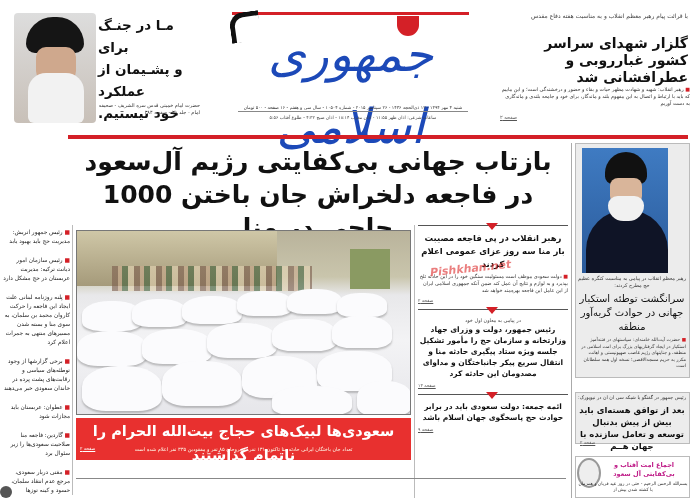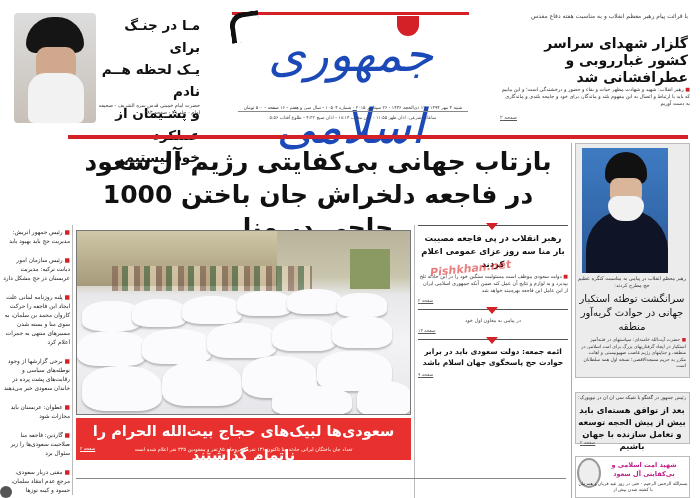--- a/index.html
+++ b/index.html
@@ -3,21 +3,21 @@
 <meta charset="utf-8">
 <style>
 *{box-sizing:border-box;margin:0;padding:0}
 html,body{width:700px;height:498px;overflow:hidden;background:#fff}
 body{font-family:"DejaVu Sans",sans-serif;position:relative;color:#222;direction:rtl}
 .abs{position:absolute}
 #khomeini-photo{left:14px;top:13px;width:82px;height:110px;background:linear-gradient(180deg,#ddd 0%,#c8c0b8 100%);border-radius:4px;overflow:hidden}
 #khomeini-photo .turban{position:absolute;left:12px;top:4px;width:58px;height:36px;background:#151515;border-radius:30px 30px 10px 10px}
 #khomeini-photo .face{position:absolute;left:22px;top:34px;width:40px;height:34px;background:#cfa88d;border-radius:10px}
 #khomeini-photo .beard{position:absolute;left:14px;top:60px;width:56px;height:50px;background:#f2f2f2;border-radius:18px 18px 6px 6px}
-#quote-text{left:98px;top:14px;width:102px;font-size:13.5px;line-height:22px;text-align:right;color:#111;font-weight:bold}
+#quote-text{left:98px;top:14px;width:102px;font-size:13.5px;line-height:22px;text-align:left;color:#111;font-weight:bold}
 #quote-source{left:98px;top:102px;width:102px;font-size:5px;line-height:7px;color:#333;text-align:right}
 #title-bar{left:232px;top:12px;width:237px;height:3px;background:#d42027}
 #mourning{left:230px;top:12px;width:30px;height:30px;border-top:5px solid #111;border-left:5px solid #111;border-radius:14px 0 0 0;transform:rotate(-8deg)}
 #blood{left:397px;top:16px;width:22px;height:20px;background:#d42027;border-radius:0 0 12px 12px}
 #paper-title{left:228px;top:18px;width:245px;height:72px;font-family:"DejaVu Serif",serif;font-size:48px;font-weight:normal;font-style:italic;color:#1c49b8;text-align:center;line-height:72px;letter-spacing:-1px}
 #issue-line{left:238px;top:104px;width:230px;height:8px;font-size:4.5px;color:#333;text-align:center;border-bottom:1px solid #888;line-height:8px}
 #prayer-line{left:238px;top:114px;width:230px;font-size:4.5px;color:#444;text-align:center;line-height:7px}
 #tr-kicker{left:518px;top:12px;width:170px;font-size:6px;line-height:8px;color:#444;text-align:right}
 #tr-headline{left:518px;top:35px;width:170px;font-size:14px;line-height:17px;font-weight:bold;color:#111;text-align:right}
 #tr-body{left:500px;top:86px;width:190px;font-size:5px;line-height:7px;color:#333;text-align:right}
@@ -77,21 +77,20 @@
 </head>
 <body>
 
 <div class="abs" id="khomeini-photo">
   <div class="turban"></div>
     <div class="face"></div>
     <div class="beard"></div>
 </div>
 <div class="abs" id="quote-text">
   <div>مـا در جنـگ برای</div>
-  <div>یـک لحظه هــم نادم</div>
   <div>و پشـیمان از عملکرد</div>
   <div>خود نیستیم.</div>
 </div>
 <div class="abs" id="quote-source">حضرت امام خمینی قدس سره الشریف - صحیفه امام - جلد ۲۱ - صفحه ۲۸۴</div>
 
 <div class="abs" id="title-bar"></div>
 <div class="abs" id="mourning"></div>
 <div class="abs" id="blood"></div>
 <div class="abs" id="paper-title">جمهوری اسلامی</div>
 <div class="abs" id="issue-line">شنبه ۴ مهر ۱۳۹۴ - ۱۲ ذی‌الحجه ۱۴۳۶ - ۲۶ سپتامبر ۲۰۱۵ - شماره ۱۰۵۰۴ - سال سی و هفتم - ۱۶ صفحه - ۵۰۰ تومان</div>
@@ -155,20 +154,21 @@
 <div class="abs" id="mid-col">
   <div class="mid-item">
     <div class="mid-heart"></div>
     <div class="mid-head">رهبر انقلاب در پی فاجعه مصیبت بار منا سه روز عزای عمومی اعلام کردند</div>
     <div class="mid-body"><span class="bul">■ </span><span>دولت سعودی موظف است مسئولیت سنگین خود را در این حادثه تلخ بپذیرد و به لوازم و نتایج آن عمل کند ضمن آنکه جمهوری اسلامی ایران از این عامل این فاجعه بهره‌مند خواهد شد</span></div>
     <span class="mid-page">صفحه ۲</span>
   </div>
   <div class="mid-item">
     <div class="mid-heart"></div>
     <div class="mid-kicker">در پیامی به معاون اول خود</div>
+    <div class="mid-head" style="font-size:7.5px;line-height:11px">رئیس جمهور، دولت و وزرای جهاد وزارتخانه و سازمان حج را مأمور تشکیل جلسه ویژه ستاد پیگیری حادثه منا و انتقال سریع پیکر جانباختگان و مداوای مصدومان این حادثه کرد</div>
     <span class="mid-page">صفحه ۱۳</span>
   </div>
   <div class="mid-item">
     <div class="mid-heart"></div>
     <div class="mid-head" style="font-size:7.5px;line-height:11px">ائمه جمعه: دولت سعودی باید در برابر حوادث حج پاسخگوی جهان اسلام باشد</div>
     <span class="mid-page">صفحه ۹</span>
   </div>
 </div>
 <div class="abs" id="watermark">Pishkhan.net</div>
 
@@ -178,22 +178,22 @@
     <div class="turban"></div>
     <div class="face"></div>
     <div class="beard"></div>
 </div>
 <div class="abs" id="rb-caption">رهبر معظم انقلاب در پیامی به مناسبت کنگره عظیم حج مطرح کردند:</div>
 <div class="abs" id="rb-headline">سرانگشت توطئه استکبار جهانی در حوادث گریه‌آور منطقه</div>
 <div class="abs" id="rb-body"><span class="bul">■ </span><span>حضرت آیت‌الله خامنه‌ای: سیاستهای در فتنه‌آمیز استکبار در ایجاد گرفتاریهای بزرگ برای امت اسلامی در منطقه، و جنایتهای رژیم غاصب صهیونیستی و اهانت مکرر به حریم مسجدالاقصی؛ نسخه اول همه سلطانان است</span></div>
 
 <div class="abs" id="rb2"></div>
 <div class="abs" id="rb2-kicker">رئیس جمهور در گفتگو با شبکه سی ان ان در نیویورک:</div>
-<div class="abs" id="rb2-head">بعد از توافق هسته‌ای باید بیش از پیش الحجه توسعه و تعامل سازنده با جهان باشیم</div>
+<div class="abs" id="rb2-head">بعد از توافق هسته‌ای باید بیش از پیش بدنبال توسعه و تعامل سازنده با جهان هــم</div>
 <div class="abs" id="rb2-page">صفحه ۲</div>
 
 <div class="abs" id="rb3"></div>
 <div class="abs" id="rb3-stamp"></div>
-<div class="abs" id="rb3-head">شهید امت اسلامی و بی‌کفایتی آل سعود</div>
+<div class="abs" id="rb3-head">اجماع امت آفتاب و بی‌کفایتی آل سعود</div>
 <div class="abs" id="rb3-sub">بسم‌الله الرحمن الرحیم - حتی در روز عید قربان و همزمان با کشته شدن بیش از</div>
 
 <div class="abs" id="bottom-rule"></div>
 <div class="abs" id="emblem"></div>
 
 </body></html>

